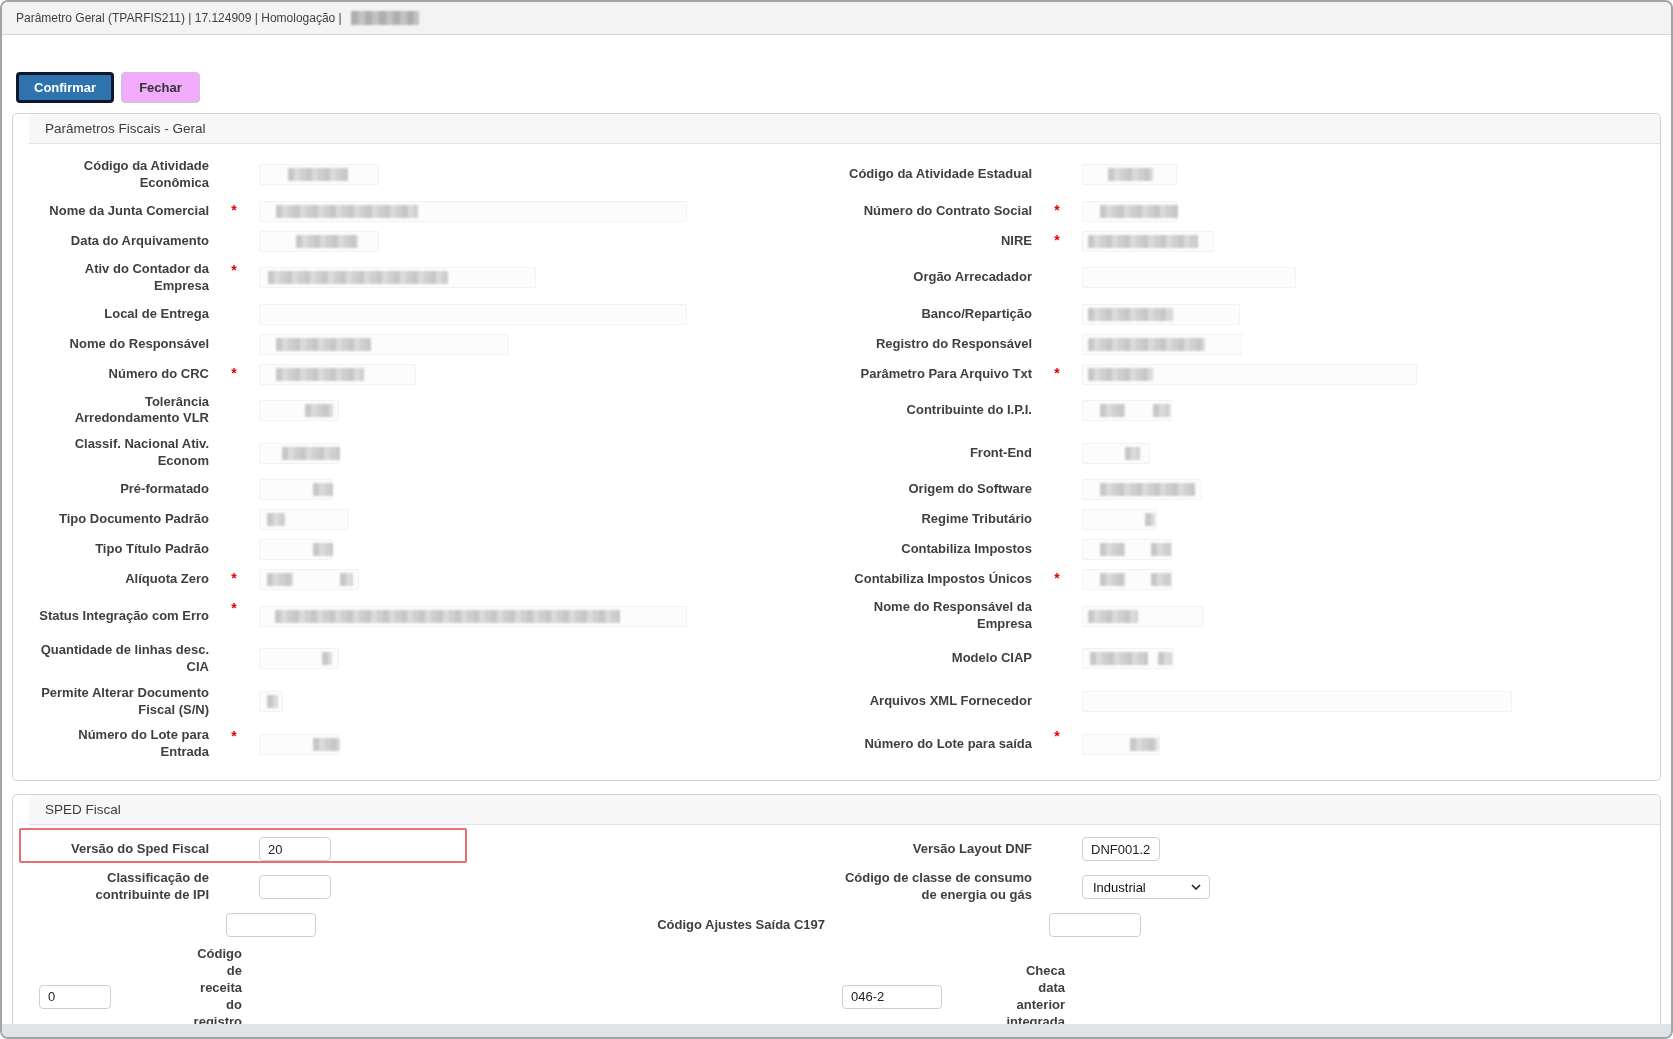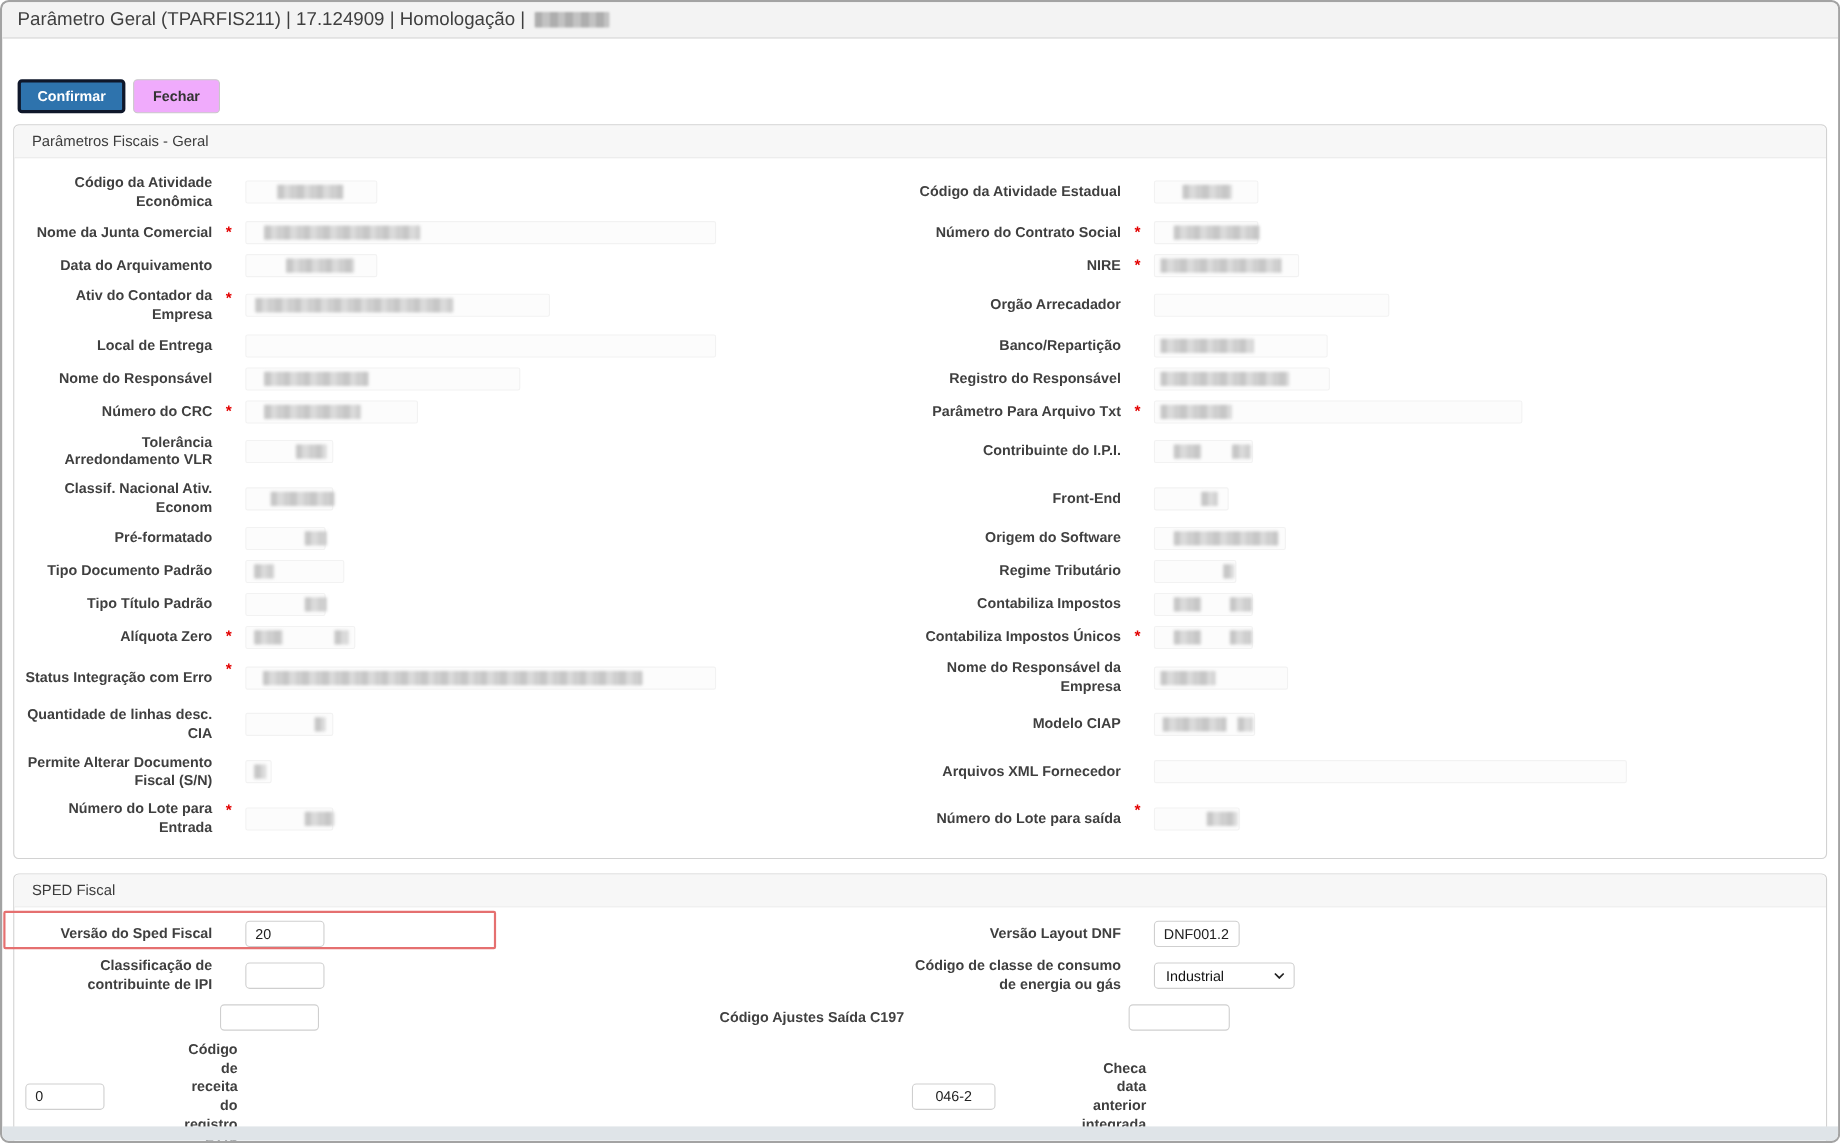--- a/index.html
+++ b/index.html
@@ -5,42 +5,42 @@
   html,body{margin:0;padding:0;background:#fff;}
   *{box-sizing:border-box;}
   body{font-family:"Liberation Sans","DejaVu Sans",sans-serif;}
 
   .screen{position:relative;width:1673px;height:1039px;background:#fff;
     border:2px solid #a3a3a3;border-radius:8px;overflow:hidden;}
 
   
   .titlebar{height:33px;background:#f3f3f3;border-bottom:1px solid #d8d8d8;
     display:flex;align-items:center;gap:9px;padding:0 14px;}
-  .titlebar .title{font-size:17px;color:#3f3f3f;white-space:nowrap;}
+  .titlebar .title{font-size:12px;color:#3f3f3f;white-space:nowrap;}
   .blob-title{width:68px;height:14px;background:repeating-linear-gradient(90deg,#aeaeae 0 7px,#c2c2c2 7px 14px);
     filter:blur(1.2px);border-radius:1px;}
 
   
   .toolbar{padding:37px 0 6px 14px;display:flex;gap:7px;}
   .btn{display:inline-flex;align-items:center;justify-content:center;
     font-size:13px;font-weight:bold;border-radius:4px;padding:6px 15px;cursor:pointer;line-height:1;}
   .btn-primary{background:#2e73ad;border:3px solid #0f172a;color:#fff;}
   .btn-default{background:#f0abfc;border:1px solid #c9c9c9;color:#333;padding:6px 17px;}
 
   
-  .panel{margin:4px 10px 0 10px;border:1px solid #d2d2d2;border-radius:5px;background:#fff;}
+  .panel{margin:4px 10px 0 10px;border:1px solid #d2d2d2;border-radius:5px;background:#fff;padding-left:16px;}
   .panel + .panel{margin-top:13px;}
   .panel-header{background:#f7f7f7;border-bottom:1px solid #e2e2e2;border-radius:5px 5px 0 0;
     padding:7px 16px;font-size:13.5px;color:#3c3c3c;}
   .panel-body{padding:10px 12px 14px 10px;position:relative;}
   .panel-body.sped{padding:8px 12px 16px 10px;}
 
   
   .fgrid{display:grid;grid-template-columns:170px 16px minmax(0,1fr) 190px 16px minmax(0,1fr);
-    column-gap:7px;align-items:center;}
+    column-gap:17px;align-items:center;}
   .cell{padding:4px 0 5px 0;min-height:27px;display:flex;align-items:center;}
   .cell.lbl{justify-content:flex-end;text-align:right;font-size:13px;font-weight:bold;
     color:#3f3f3f;line-height:1.3;}
   .cell.ast{align-self:start;align-items:flex-start;padding-top:5px;color:#e30000;
     font-weight:bold;font-size:14px;justify-content:center;}
 
   
   .rfield{position:relative;height:21px;background:#fcfcfc;border:1px solid #f2f2f2;
     border-radius:2px;flex:none;}
   .blob{position:absolute;top:3px;height:13px;border-radius:1px;
@@ -366,21 +366,21 @@
           <div class="cell ctrl">
             <input class="tinput" style="width: 92px;">
           </div>
           <div class="cell ast"></div>
           <div class="cell ctrl">
             <input class="tinput num" value="0" style="width: 72px;">
           </div>
           <div class="cell lbl">Código de receita do registro E116</div>
           <div class="cell ast"></div>
           <div class="cell ctrl">
-            <input class="tinput" value="046-2" style="width: 76px; text-align: center;">
+            <input class="tinput" value="046-2" style="width: 100px;">
           </div>
           <div class="cell lbl">Checa data anterior integrada</div>
           <div class="cell ast"></div>
           <div class="cell ctrl">
             <div class="sel" style="width: 72px;">
               <span class="sel-txt">Sim</span>
               <svg class="chev" width="10" height="6" viewBox="0 0 10 6">
                 <path d="M1 1l4 4 4-4" fill="none" stroke="#222" stroke-width="1.6"></path>
               </svg>
             </div>

